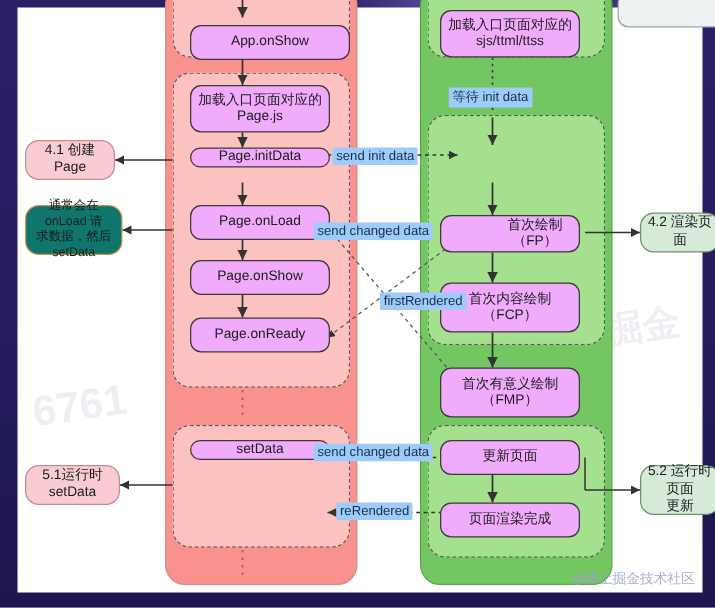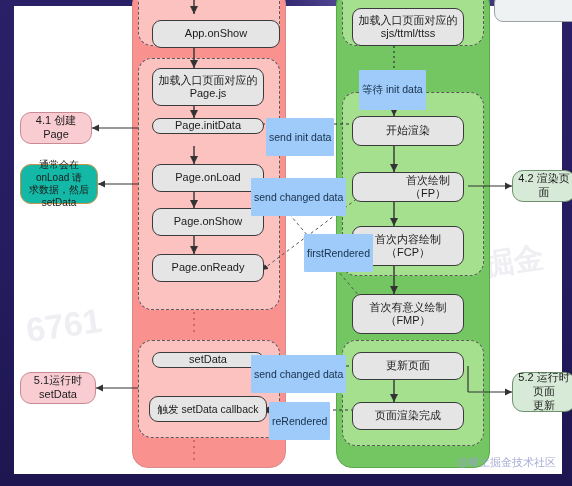--- a/index.html
+++ b/index.html
@@ -32,34 +32,34 @@
   .lane{position:absolute;border-radius:16px;}
   .lane-red{left:118px;top:-18px;width:152px;height:478px;background:#f9918f;border:1px solid #d98b88;}
   .lane-green{left:322px;top:-18px;width:152px;height:478px;background:#73c662;border:1px solid #5aa84b;}
 
   
   .grp{position:absolute;border:1.4px dashed #5a5a5a;border-radius:14px;}
   .grp-red{background:#fcc2c0;}
   .grp-green{background:#a4e08d;}
 
   
-  .node{position:absolute;background:#e5e5e5;border:1.3px solid #3a3a3a;border-radius:9px;
+  .node{position:absolute;background:#f0abfc;border:1.3px solid #3a3a3a;border-radius:9px;
     display:flex;align-items:center;justify-content:center;text-align:center;
     font-size:11px;color:#1b1b1b;line-height:1.22;box-sizing:border-box;padding:2px 4px;}
 
   
   .callout{position:absolute;border-radius:11px;display:flex;align-items:center;justify-content:center;
     text-align:center;font-size:11px;line-height:1.25;box-sizing:border-box;padding:14px 5px;}
   .callout.pink{background:#f9ccd2;border:1.3px solid #c98a96;color:#1b1b1b;}
-  .callout.orange{background:#14b8a6;border:1.3px solid #c8924a;color:#1b1b1b;}
+  .callout.orange{background:#0f766e;border:1.3px solid #c8924a;color:#1b1b1b;}
   .callout.mint{background:#d7ead7;border:1.3px solid #6f916f;color:#1b1b1b;}
 
   
   .msg{position:absolute;background:#9ecbfa;color:#17304a;font-size:10.5px;
-    padding:13px 3px;white-space:nowrap;border-radius:1px;}
+    padding:1px 3px;white-space:nowrap;border-radius:1px;}
 
   svg.ov{position:absolute;left:0;top:0;width:548px;height:468px;overflow:visible;}
   
   .cut-box{position:absolute;left:480px;top:-12px;width:86px;height:26px;background:#eef2f3;
      border:1.3px solid #9aa4a6;border-radius:9px;}
 </style>
 </head>
 <body>
 
 <div id="stage">
@@ -141,26 +141,24 @@
     <div class="node" style="left:138px;top:112px;width:112px;height:16px;">Page.initData</div>
 
     <div class="node" style="left:138px;top:158px;width:112px;height:28px;">Page.onLoad</div>
 
     <div class="node" style="left:138px;top:202px;width:112px;height:28px;">Page.onShow</div>
 
     <div class="node" style="left:138px;top:248px;width:112px;height:28px;">Page.onReady</div>
 
     <div class="node" style="left:138px;top:346px;width:112px;height:16px;">setData</div>
 
-    <div class="node" style="left:135px;top:390px;width:118px;height:26px;font-size:10.5px;">触发 setData callback</div>
 
     <div class="node" style="left:338px;top:2px;width:112px;height:38px;white-space:pre-line;">加载入口页面对应的
 sjs/ttml/ttss</div>
 
-    <div class="node" style="left:338px;top:110px;width:112px;height:30px;">开始渲染</div>
 
     <div class="node" style="left:338px;top:166px;width:112px;height:30px;padding-left:44px;">首次绘制（FP）</div>
 
     <div class="node" style="left:338px;top:220px;width:112px;height:40px;white-space:pre-line;">首次内容绘制
 （FCP）</div>
 
     <div class="node" style="left:338px;top:288px;width:112px;height:40px;white-space:pre-line;">首次有意义绘制
 （FMP）</div>
 
     <div class="node" style="left:338px;top:346px;width:112px;height:28px;">更新页面</div>

